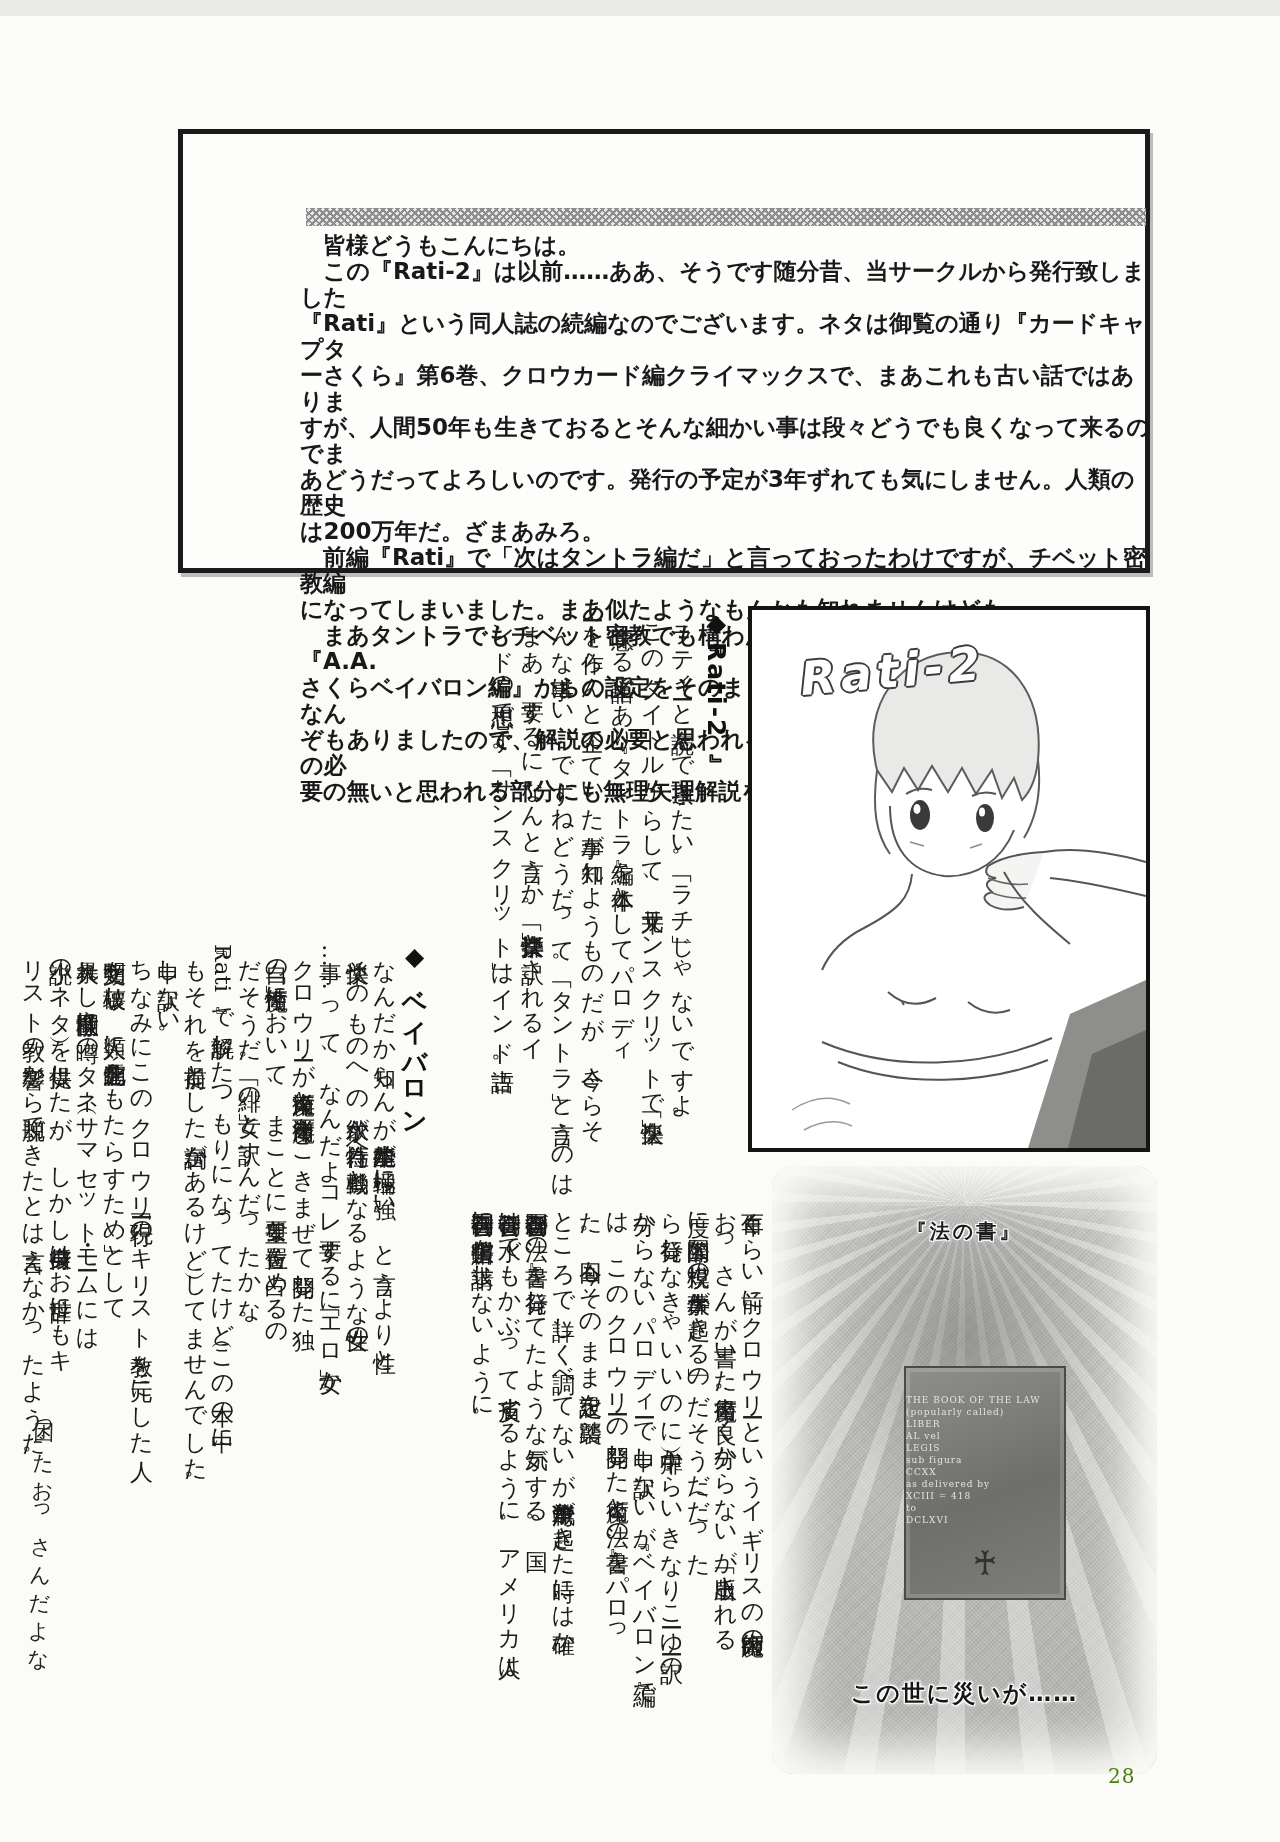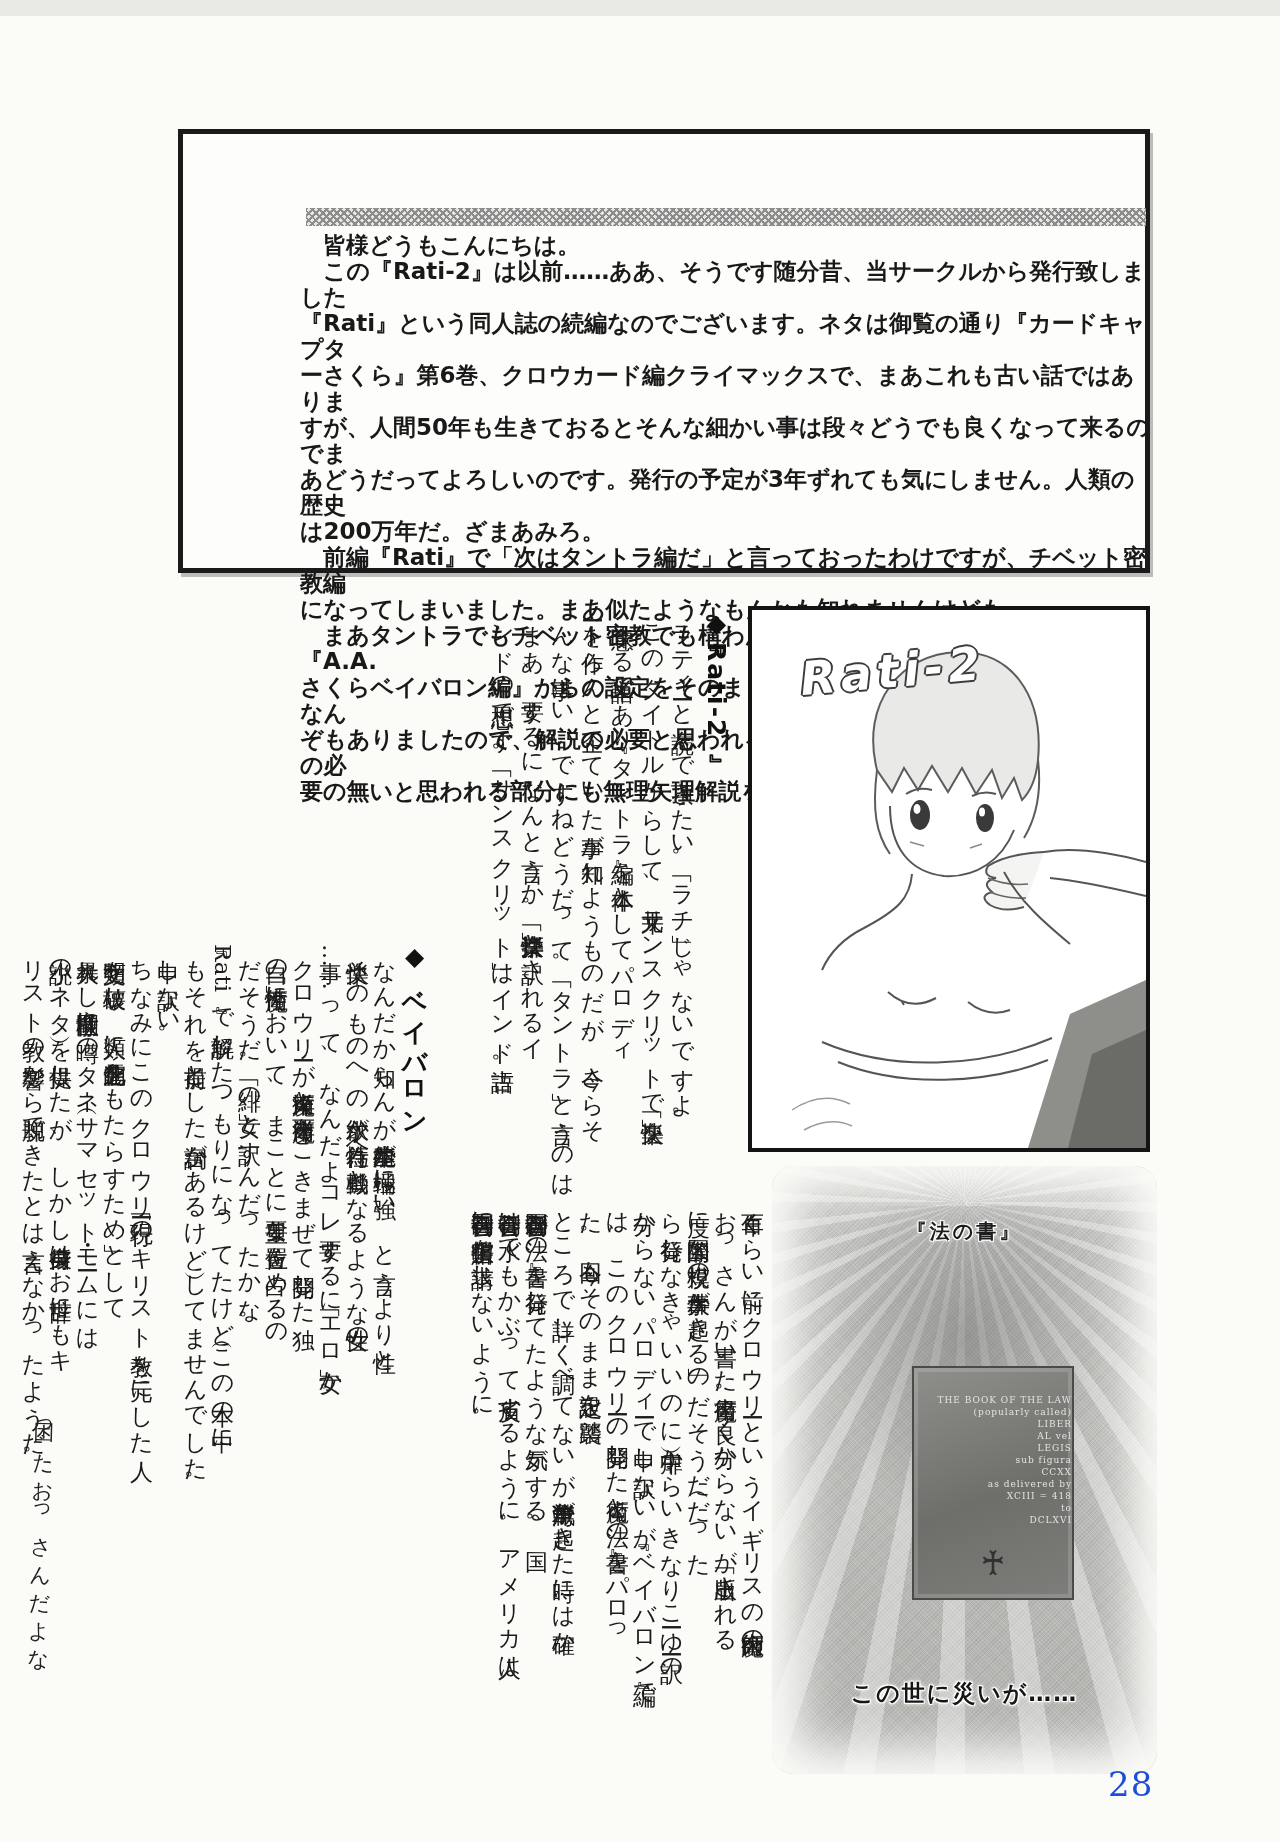--- a/index.html
+++ b/index.html
@@ -81,43 +81,43 @@
   .hou-ghost{
     position:absolute;left:60px;top:40px;width:270px;height:330px;
     background:radial-gradient(ellipse at 50% 40%,rgba(110,110,108,.5),rgba(0,0,0,0) 70%);
   }
   .hou-title{
     position:absolute;left:0;top:52px;width:100%;text-align:center;
     font-size:20px;font-weight:bold;color:#1d1d1d;letter-spacing:3px;
     text-shadow:0 0 4px #fff,1px 1px 0 #fff,-1px -1px 0 #fff,1px -1px 0 #fff,-1px 1px 0 #fff;
   }
   .hou-book{
-    position:absolute;left:140px;top:200px;width:158px;height:230px;
+    position:absolute;left:132px;top:200px;width:158px;height:230px;
     background:linear-gradient(160deg,#8f8f8c,#6e6e6b 55%,#7d7d7a);
     border:2px solid #4a4a48;box-shadow:inset 0 0 0 4px rgba(255,255,255,.15);
-    text-align:right;
+    text-align:left;
   }
   .hou-book-text{
     margin-top:26px;font-size:9px;line-height:12px;letter-spacing:1px;
     color:#e3e3e0;white-space:pre-line;font-family:"DejaVu Serif",serif;
   }
   .hou-sigil{
     position:absolute;left:50%;bottom:18px;transform:translateX(-50%);
     font-size:34px;color:#31312f;line-height:34px;
   }
   .hou-caption{
     position:absolute;left:0;width:100%;text-align:center;
     font-size:23px;font-weight:bold;color:#161616;letter-spacing:2px;
     text-shadow:0 0 4px #fff,0 0 4px #fff,1px 1px 0 #fff,-1px -1px 0 #fff,1px -1px 0 #fff,-1px 1px 0 #fff;
   }
   .hou-caption-1{top:452px;}
   .hou-caption-2{top:512px;}
   .page-number{
     position:absolute;left:1108px;top:1748px;
-    font-family:"DejaVu Serif",serif;font-size:34px;color:#1d4ed8;letter-spacing:1px;
+    font-family:"DejaVu Serif",serif;font-size:20px;color:#4d7c0f;letter-spacing:1px;
   }
 </style>
 </head>
 <body>
 
 <div id="page">
 
   <div class="intro-title">解説◆</div>
 
   <div class="intro-box"></div>

